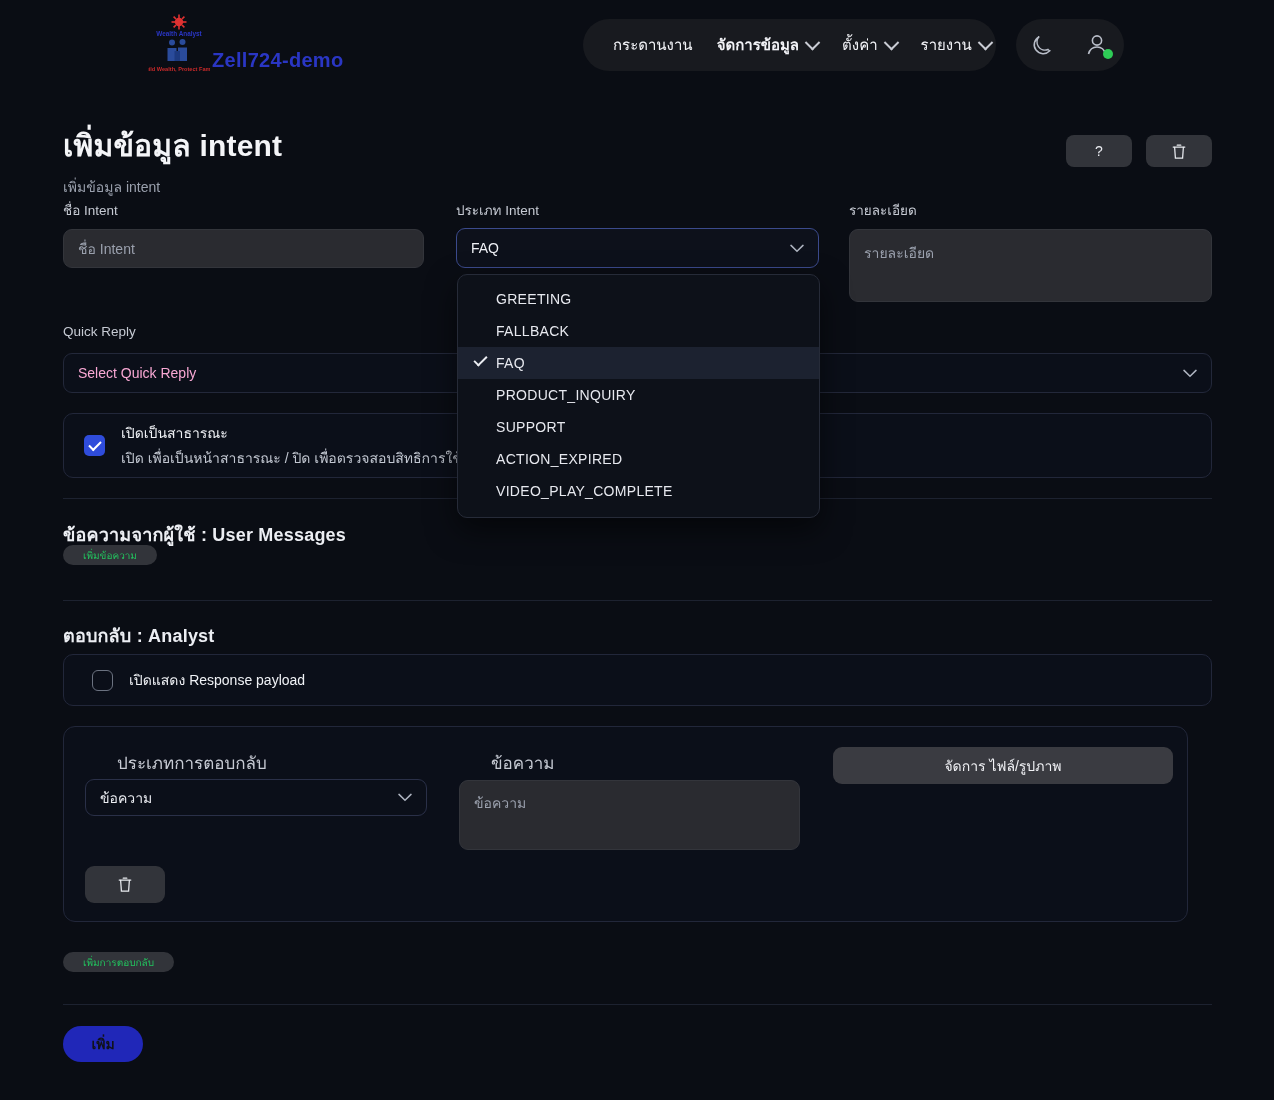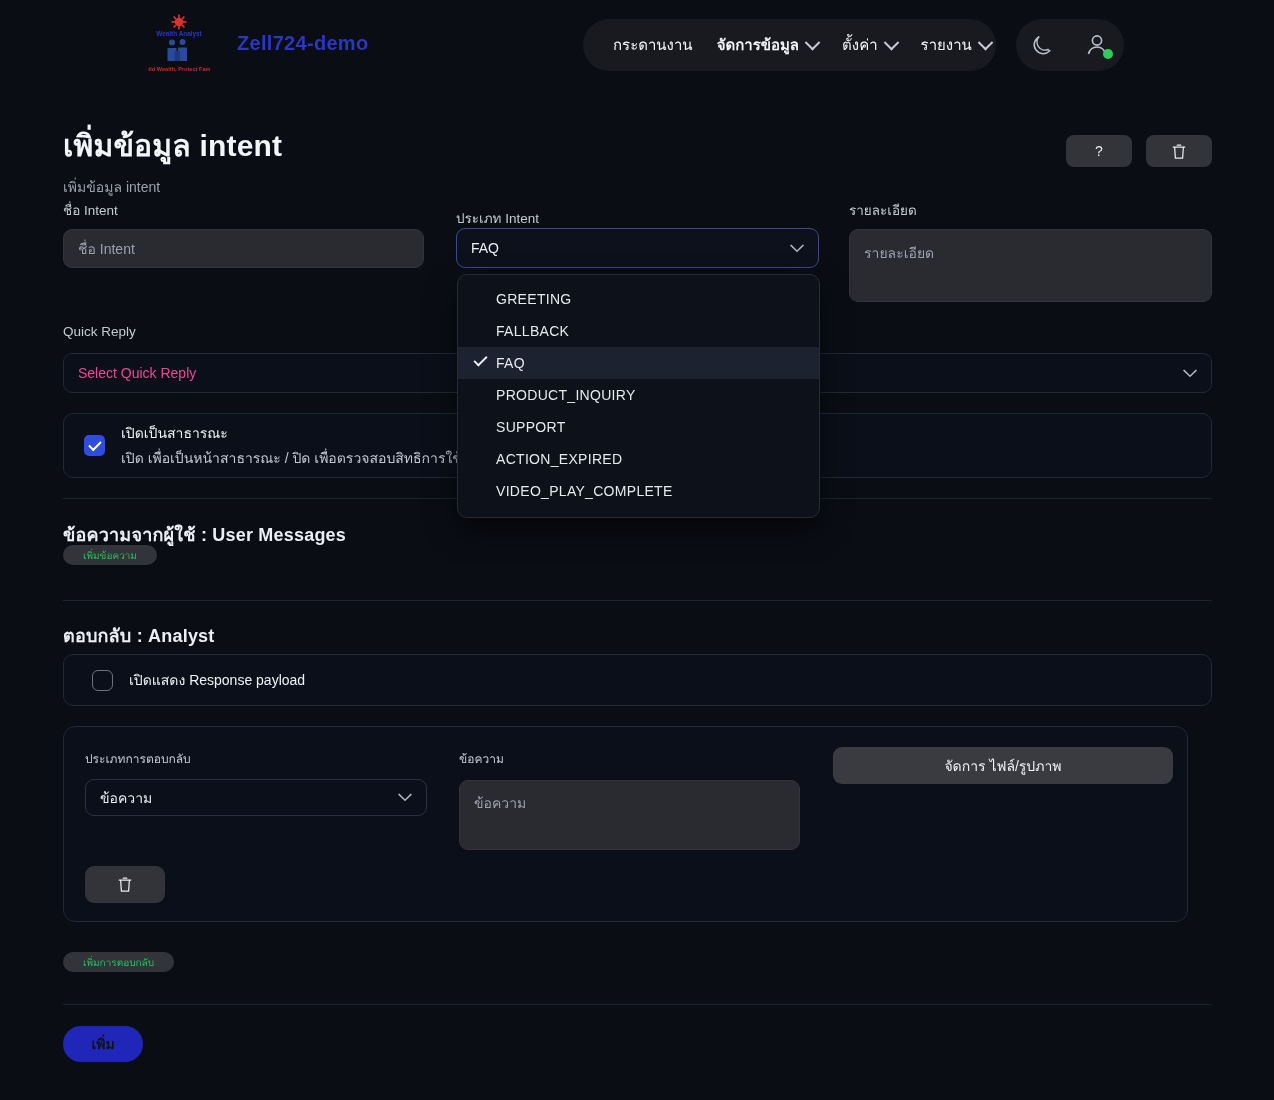--- a/index.html
+++ b/index.html
@@ -11,21 +11,21 @@
     overflow: hidden;
   }
   .page { position: relative; width: 1274px; height: 1100px; }
 
   
   .topbar {
     position: absolute; left: 0; top: 0; width: 1274px; height: 92px;
   }
   .brand {
     position: absolute; left: 148px; top: 14px;
-    display: flex; align-items: center; gap: 27px;
+    display: flex; align-items: flex-end; gap: 2px;
   }
   .logo-mark { position: relative; width: 62px; height: 58px; }
   .logo-text {
     font-size: 20px; font-weight: bold; color: #2a36c4; letter-spacing: .3px;
   }
   .nav-pill {
     position: absolute; left: 583px; top: 19px;
     width: 413px; height: 52px; border-radius: 26px;
     background: #181a1f;
     display: flex; align-items: center; gap: 0px; padding: 0 18px;
@@ -61,21 +61,21 @@
   .head-btns { position: absolute; right: 62px; top: 135px; display: flex; gap: 14px; }
   .sq-btn {
     width: 66px; height: 32px; border-radius: 8px; background: #32343a;
     border: none; color: #e9ebf0; font-size: 14px;
     display: flex; align-items: center; justify-content: center; cursor: pointer;
   }
 
   
   .lbl { font-size: 13.5px; color: #c6cad3; }
   .field-label-a { position: absolute; left: 63px; top: 199px; }
-  .field-label-b { position: absolute; left: 456px; top: 199px; margin-top: 8px; }
+  .field-label-b { position: absolute; left: 456px; top: 199px; }
   .field-label-c { position: absolute; left: 849px; top: 199px; }
 
   .input-a {
     position: absolute; left: 63px; top: 229px; width: 361px; height: 39px;
     background: #2a2b30; border: 1px solid #33353b; border-radius: 9px;
     color: #9aa0ad; font-size: 14px; padding: 0 14px; display: flex; align-items: center;
   }
   .select-b {
     position: absolute; left: 456px; top: 228px; width: 363px; height: 40px;
     background: #0d111b; border: 1px solid #3b4a8c; border-radius: 9px;
@@ -105,21 +105,21 @@
     position: absolute; left: 16px; top: 9px; width: 13px; height: 7px;
     border-left: 2px solid #eceef3; border-bottom: 2px solid #eceef3;
     transform: rotate(-45deg);
   }
 
   
   .qr-label { position: absolute; left: 63px; top: 324px; }
   .qr-select {
     position: absolute; left: 63px; top: 353px; width: 1149px; height: 40px;
     background: #0b0f19; border: 1px solid #23283a; border-radius: 9px;
-    color: #ec4899; font-size: 14px; padding: 0 14px;
+    color: #f9a8d4; font-size: 14px; padding: 0 14px;
     display: flex; align-items: center; justify-content: space-between;
   }
 
   
   .pub-card {
     position: absolute; left: 63px; top: 413px; width: 1149px; height: 65px;
     background: #0b0f19; border: 1px solid #22273a; border-radius: 10px;
     display: flex; align-items: center; padding: 0 20px; gap: 16px;
   }
   .cb-on {
@@ -153,21 +153,21 @@
   .cb-off {
     width: 21px; height: 21px; border-radius: 6px;
     background: transparent; border: 1.5px solid #6b7280; flex: none;
   }
 
   
   .resp-box {
     position: absolute; left: 63px; top: 726px; width: 1125px; height: 196px;
     background: #0b0f19; border: 1px solid #22273a; border-radius: 12px;
   }
-  .rb-lbl { position: absolute; font-size: 12px; color: #c6cad3; }
+  .rb-lbl { position: absolute; font-size: 17px; color: #c6cad3; margin-left: 32px; }
   .resp-select {
     position: absolute; left: 85px; top: 779px; width: 342px; height: 37px;
     background: #0b0f19; border: 1px solid #2a3048; border-radius: 9px;
     color: #eceef3; font-size: 14px; padding: 0 14px;
     display: flex; align-items: center; justify-content: space-between;
   }
   .resp-textarea {
     position: absolute; left: 459px; top: 780px; width: 341px; height: 70px;
     background: #2a2b30; border: 1px solid #33353b; border-radius: 9px;
     color: #9aa0ad; font-size: 14px; padding: 11px 14px;

